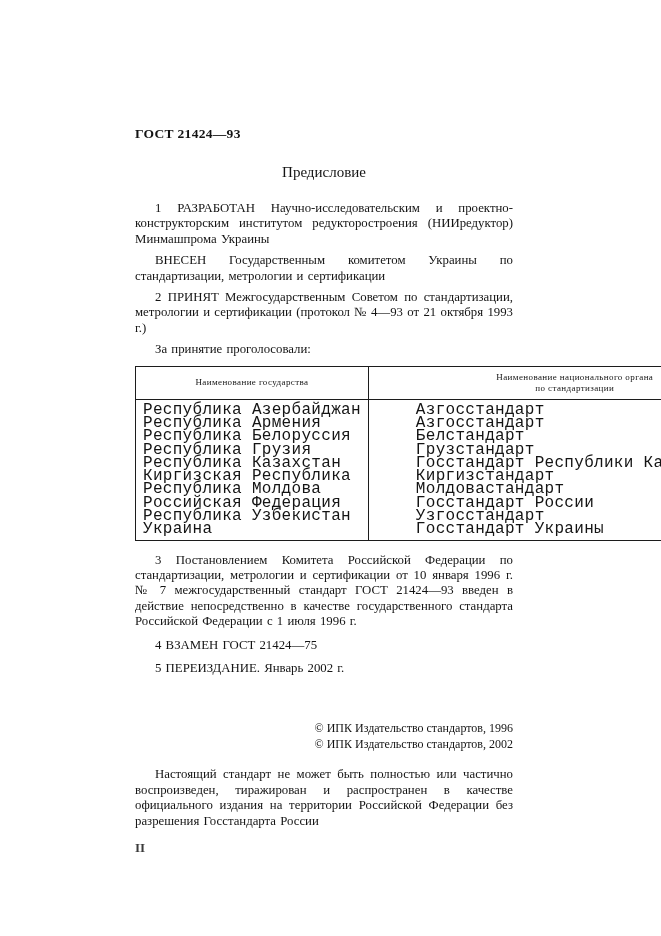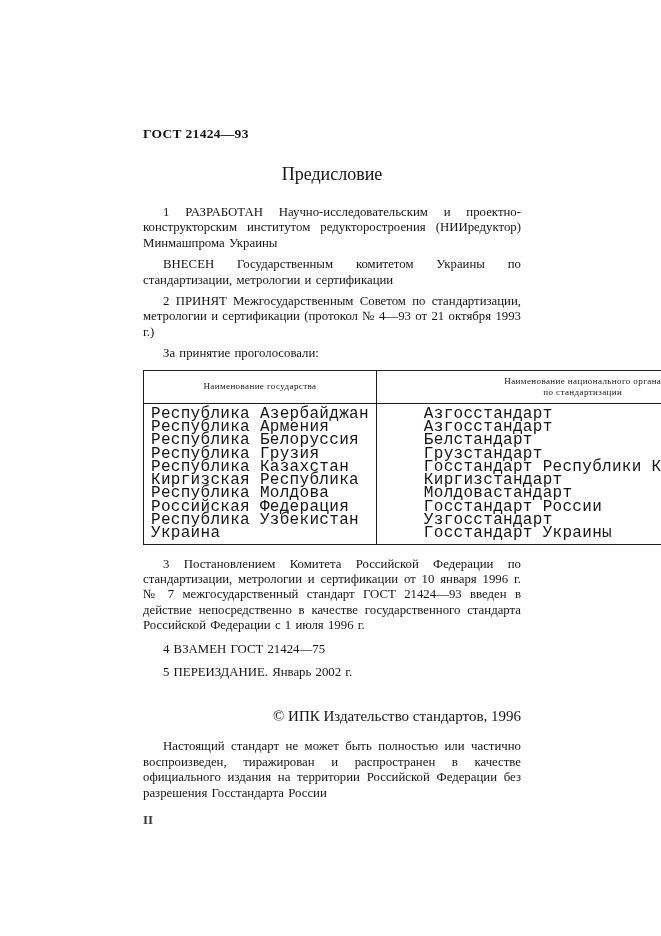--- a/index.html
+++ b/index.html
@@ -3,29 +3,29 @@
 <meta charset="utf-8">
 <style>
   html, body { margin: 0; padding: 0; }
   body {
     width: 661px; height: 936px;
     background: #ffffff;
     font-family: "Liberation Serif", serif;
     color: #141414;
   }
   .page { position: relative; width: 661px; height: 936px; overflow: hidden; }
-  .content { position: absolute; left: 143px; top: 126px; width: 378px; }
+  .content { position: absolute; left: 135px; top: 126px; width: 378px; }
 
   .running-header {
     font-weight: bold;
     font-size: 13.5px;
     letter-spacing: 0.3px;
   }
   .doc-title {
-    font-size: 18px;
+    font-size: 15px;
     font-weight: normal;
     text-align: center;
     margin: 22px 0 0 0;
   }
   .para {
     font-size: 12.8px;
     line-height: 15.4px;
     text-align: justify;
     margin: 6px 0 0 0;
     word-spacing: 1px;
@@ -61,25 +61,25 @@
   table.vote th:nth-child(2),
   table.vote td:nth-child(2) { border-left: 1px solid #1c1c1c; padding-left: 47px; }
   table.vote th:nth-child(1) { width: 49.5%; }
   table.vote tbody tr:first-child td { padding-top: 4px; }
   table.vote tbody tr:last-child td { padding-bottom: 3px; }
 
   .clause3 { margin-top: 12px; }
   .clause45 { margin-top: 8px; }
 
   .copyright {
-    margin-top: 28px;
+    margin-top: 44px;
     margin-left: auto;
     width: fit-content;
     text-align: left;
-    font-size: 15px;
+    font-size: 12px;
     line-height: 16px;
   }
   .restriction { margin-top: 15px; }
 
   .page-number {
     margin-top: 11px;
     font-size: 13px;
     font-weight: bold;
     color: #3a3a3a;
   }
@@ -155,20 +155,21 @@
     </table>
 
     <p class="para indent clause3">3 Постановлением Комитета Российской Федерации по стандартизации, метрологии и сертификации от 10 января 1996 г. № 7 межгосударственный стандарт ГОСТ 21424—93 введен в действие непосредственно в качестве государственного стандарта Российской Федерации с 1 июля 1996 г.</p>
 
     <p class="para indent clause45">4 ВЗАМЕН ГОСТ 21424—75</p>
 
     <p class="para indent clause45">5 ПЕРЕИЗДАНИЕ. Январь 2002 г.</p>
 
     <div class="copyright">
       <div>©  ИПК Издательство стандартов, 1996</div>
+      <div>©  ИПК Издательство стандартов, 2002</div>
     </div>
 
     <p class="para indent restriction">Настоящий стандарт не может быть полностью или частично воспроизведен, тиражирован и распространен в качестве официального издания на территории Российской Федерации без разрешения Госстандарта России</p>
 
     <div class="page-number">II</div>
 
   </div>
 </div>
 
 </body></html>

